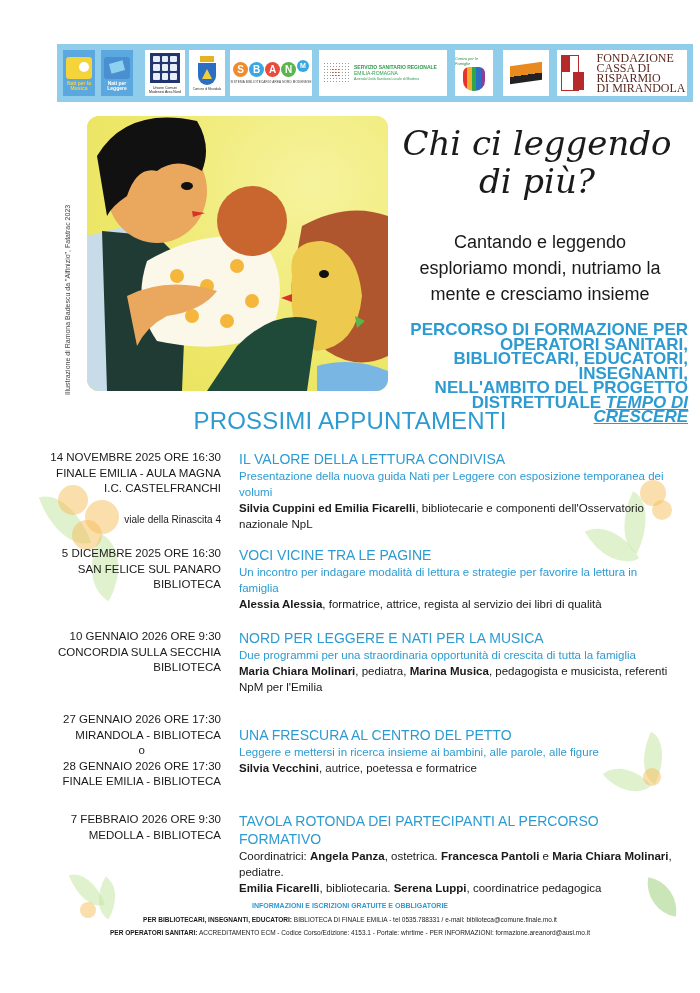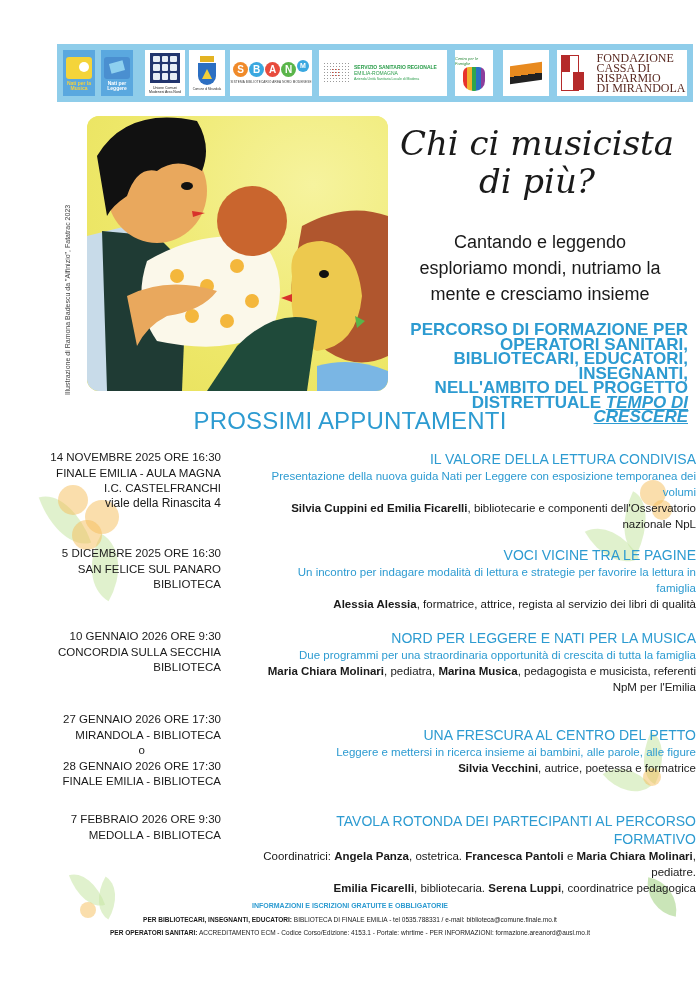--- a/index.html
+++ b/index.html
@@ -59,22 +59,22 @@
   .title { left:392px; top:124px; width:290px; text-align:center; font-family:"DejaVu Serif", serif; font-style:italic; font-size:34px; line-height:38px; color:#1a1a1a; }
   .subtitle { left:392px; top:229px; width:296px; text-align:center; font-size:18px; line-height:26px; color:#1a1a1a; }
   .course { left:392px; top:323px; width:296px; text-align:right; font-size:17px; font-weight:bold; line-height:14.5px; color:#2d9bd1; }
   .course i { font-style:italic;text-decoration:underline; }
 
   .section-title { left:0; top:407px; width:700px; text-align:center; font-size:24px; color:#2d9bd1; letter-spacing:0.2px; }
 
   
   .event { position:absolute; left:40px; width:640px; }
   .ev-left { position:absolute; left:0; width:181px; text-align:right; font-size:11.5px; line-height:15.5px; color:#1a1a1a; }
-  .ev-left .small { font-size:12px; line-height:13px; }
-  .ev-right { position:absolute; left:216px; width:440px;text-align:right; }
+  .ev-left .small { font-size:10px; line-height:13px;margin-top:16px; }
+  .ev-right { position:absolute; left:199px; width:440px; }
   .ev-title { font-size:14px; color:#2d9bd1; line-height:18px; }
   .ev-desc { font-size:11.5px; color:#2d9bd1; line-height:16px; }
   .ev-people { font-size:11.5px; color:#1a1a1a; line-height:16px; }
   .ev-people b { font-weight:bold; }
 
   
   .info-title { left:0; top:902px; width:700px; text-align:center; font-size:7px; font-weight:bold; color:#2d9bd1; }
   .info-line { left:0; width:700px; text-align:center; font-size:6.5px; color:#1a1a1a; }
   .info-line b { font-weight:bold; }
 
@@ -178,21 +178,21 @@
 
     <path d="M150 230 Q190 190 230 205 L220 275 L120 275 Z" fill="#1f4a3a"></path>
     <path d="M230 250 Q265 240 301 255 L301 275 L230 275 Z" fill="#7ab6e4"></path>
 
     <path d="M40 180 Q80 160 130 175 Q115 195 80 200 Q60 210 50 230 Z" fill="#e9a85d"></path>
   </svg>
 </div>
 <div class="abs credit">Illustrazione di Ramona Badescu da "Alfinizio", Fatatrac 2023</div>
 
 <div class="abs title">
-  <div>Chi ci musicista</div>
+  <div>Chi ci leggendo</div>
   <div>di più?</div>
 </div>
 <div class="abs subtitle">
   <div>Cantando e leggendo</div>
   <div>esploriamo mondi, nutriamo la</div>
   <div>mente e cresciamo insieme</div>
 </div>
 <div class="abs course">
   <div>PERCORSO DI FORMAZIONE PER OPERATORI SANITARI,</div>
   <div>BIBLIOTECARI, EDUCATORI, INSEGNANTI,</div>

